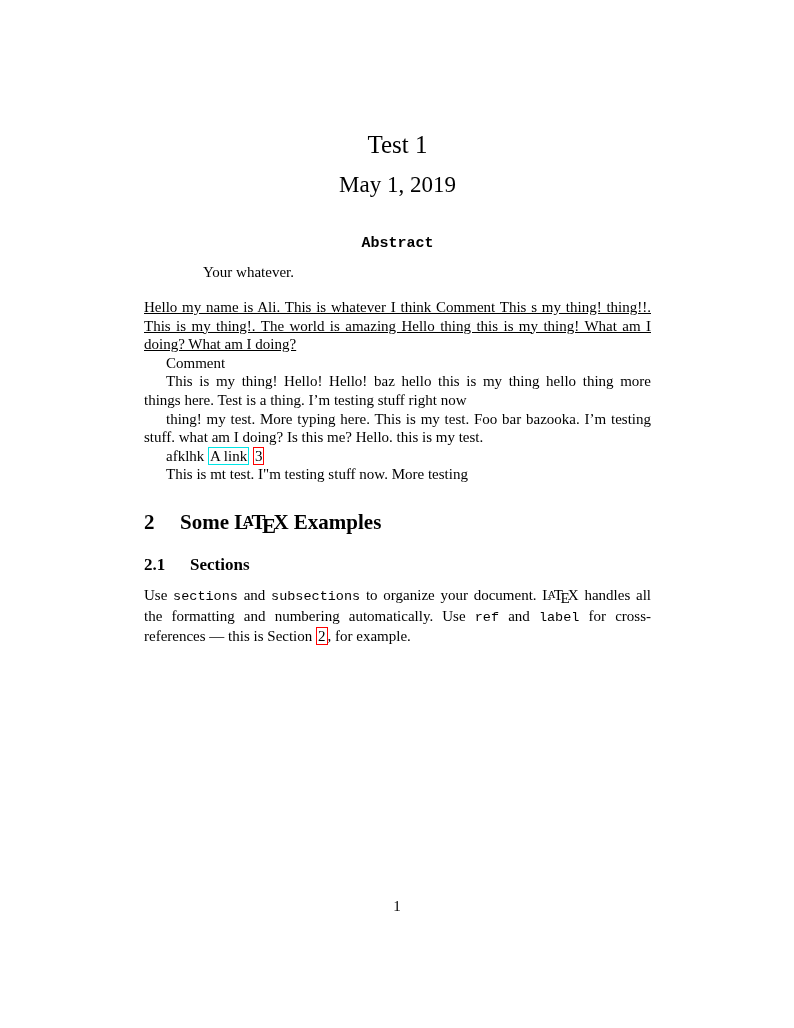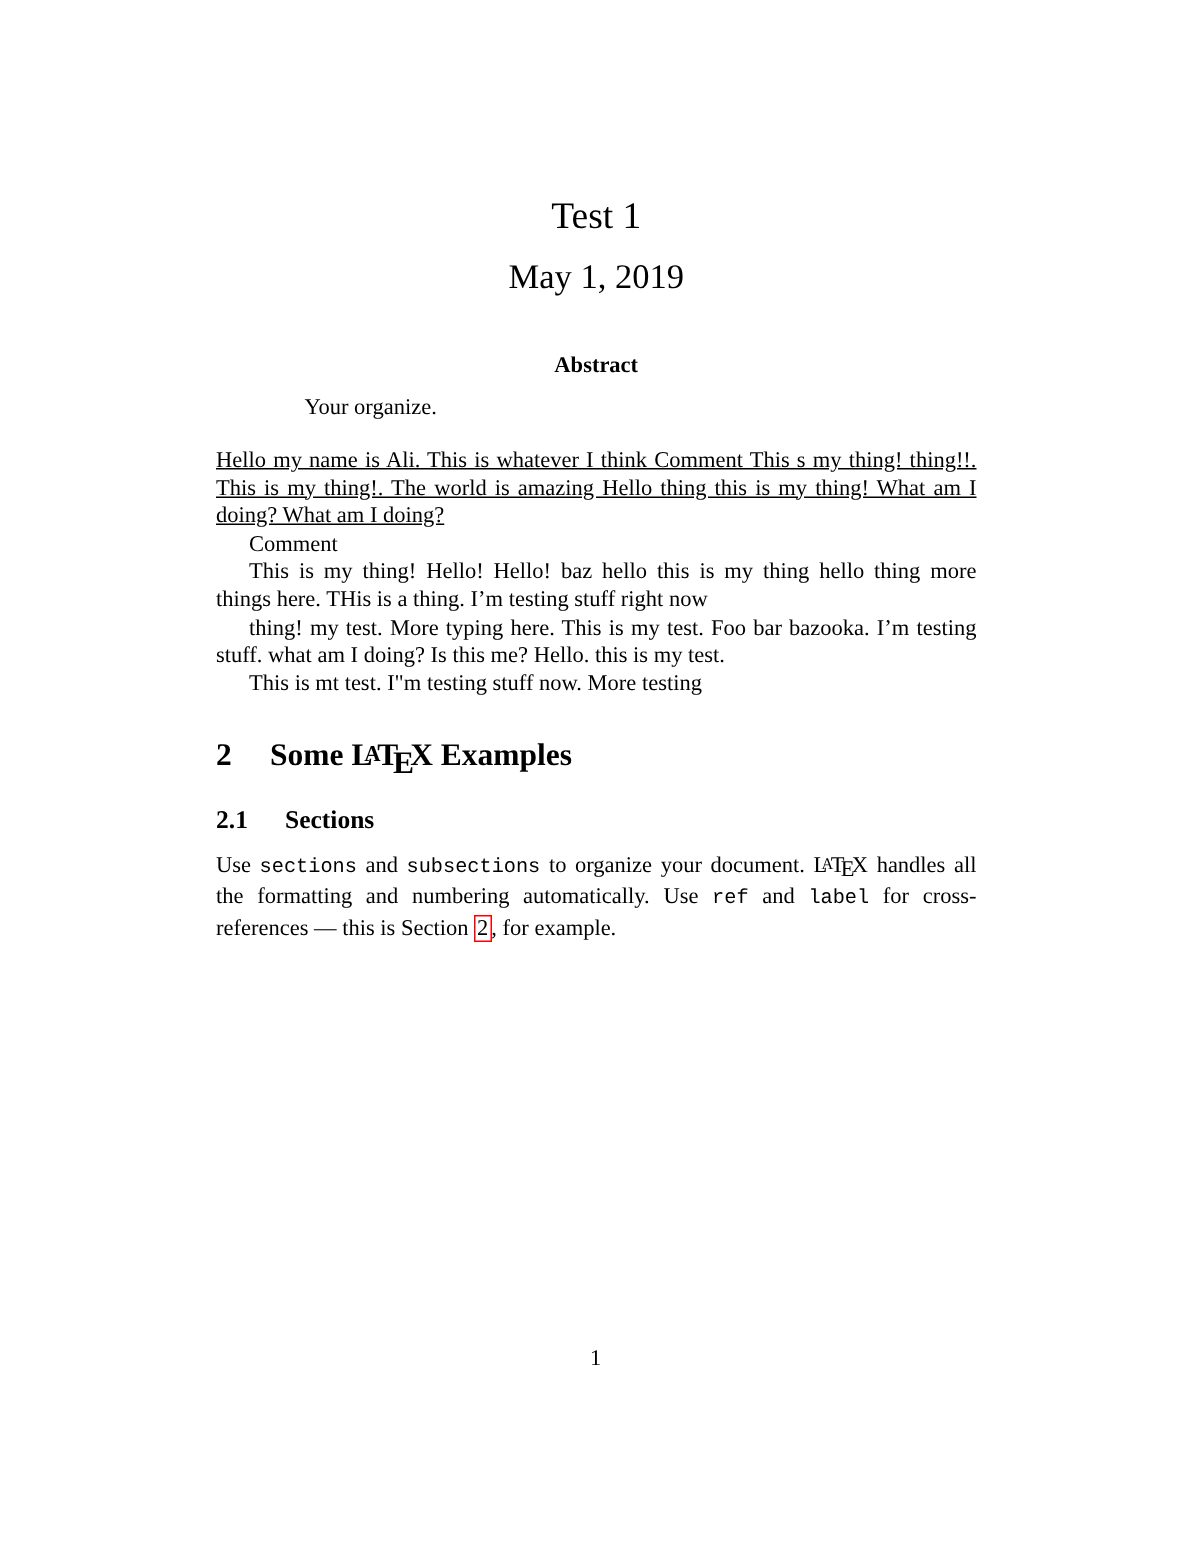--- a/index.html
+++ b/index.html
@@ -26,21 +26,21 @@
   }
   .titleblock { text-align: center; margin: 0; }
   .doc-title  { font-size: 25px; line-height: 29px; font-weight: normal; margin: 0; }
   .doc-author { font-size: 17px; line-height: 20px; margin-top: 24px; }
   .doc-date   { font-size: 23px; line-height: 20px; margin-top: 16px; }
 
   .abstract-heading {
     margin-top: 40px;
     text-align: center;
     font-weight: bold;
-    font-size: 15px; line-height: 18px;
+    font-size: 15px; line-height: 18px; font-family: Liberation Mono, monospace;
   }
   .abstract-text {
     margin: 10px 38px 0 38px;
     text-indent: 21px;
     font-size: 15px; line-height: 19px;
   }
 
   h2.sec {
     font-weight: bold;
     font-size: 21px; line-height: 24px;
@@ -106,27 +106,28 @@
 
 <div class="page">
   <div class="content">
 
     <div class="titleblock">
       <div class="doc-title">Test 1</div>
       <div class="doc-date">May 1, 2019</div>
     </div>
 
     <div class="abstract-heading">Abstract</div>
-    <p class="abstract-text">Your organize.</p>
+    <p class="abstract-text">Your whatever.</p>
 
 
     <p class="para first">Hello my name is Ali. This is whatever I think Comment This s my thing! thing!!. This is my thing!. The world is amazing Hello thing this is my thing! What am I doing? What am I doing?</p>
     <p class="para indent">Comment</p>
-    <p class="para indent">This is my thing! Hello! Hello! baz hello this is my thing hello thing more things here. THis is a thing. I’m testing stuff right now</p>
+    <p class="para indent">This is my thing! Hello! Hello! baz hello this is my thing hello thing more things here. Test is a thing. I’m testing stuff right now</p>
     <p class="para indent">thing! my test. More typing here. This is my test. Foo bar bazooka. I’m testing stuff. what am I doing? Is this me? Hello. this is my test.</p>
+    <p class="para indent"><span>afklhk </span><span class="link-box">A link</span><span> </span><span class="ref-box">3</span></p>
     <p class="para indent">This is mt test. I"m testing stuff now. More testing</p>
 
     <h2 class="sec"><span class="num">2</span><span><span>Some </span><span class="latex"><span>L</span><span class="a">A</span><span>T</span><span class="e">E</span><span>X</span></span><span> Examples</span></span></h2>
 
     <h3 class="subsec"><span class="num">2.1</span><span>Sections</span></h3>
 
     <p class="para first21"><span>Use </span><span class="tt">sections</span><span> and </span><span class="tt">subsections</span><span> to organize your document. </span><span class="latex"><span>L</span><span class="a">A</span><span>T</span><span class="e">E</span><span>X</span></span><span> handles all the formatting and numbering automatically. Use </span><span class="tt">ref</span><span> and </span><span class="tt">label</span><span> for cross-references — this is Section </span><span class="ref-box">2</span><span>, for example.</span></p>
 
   </div>
 

